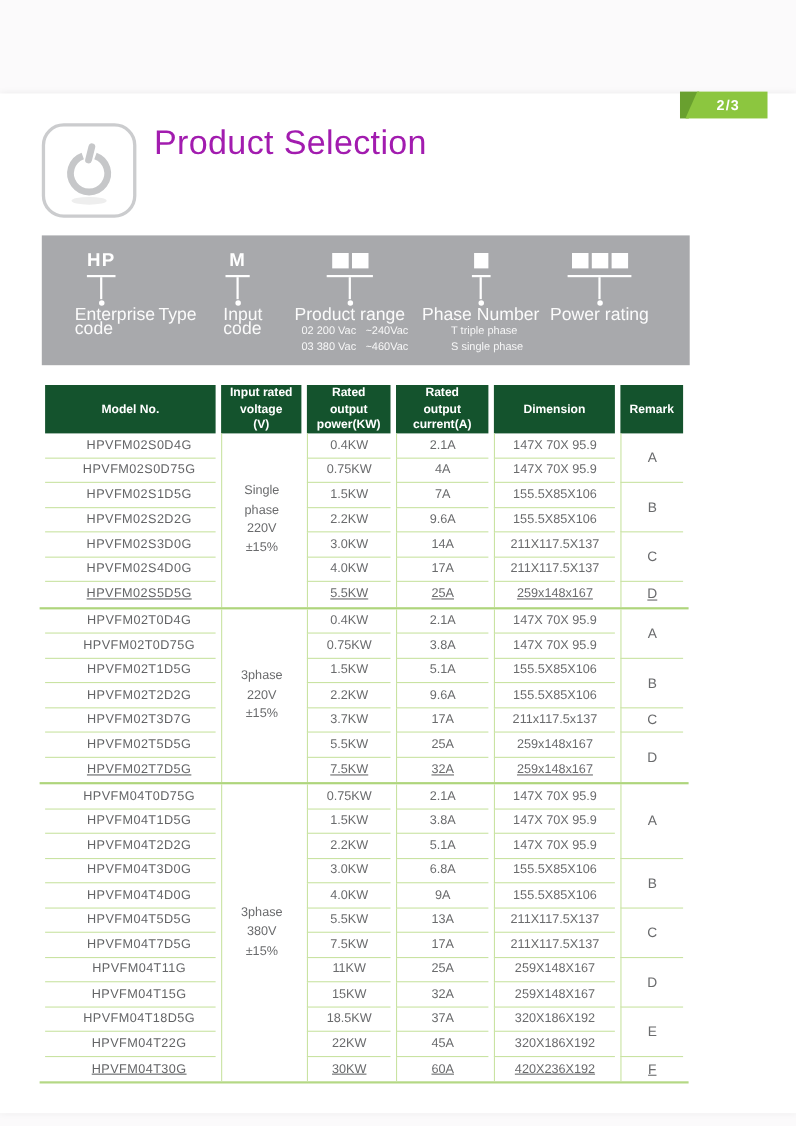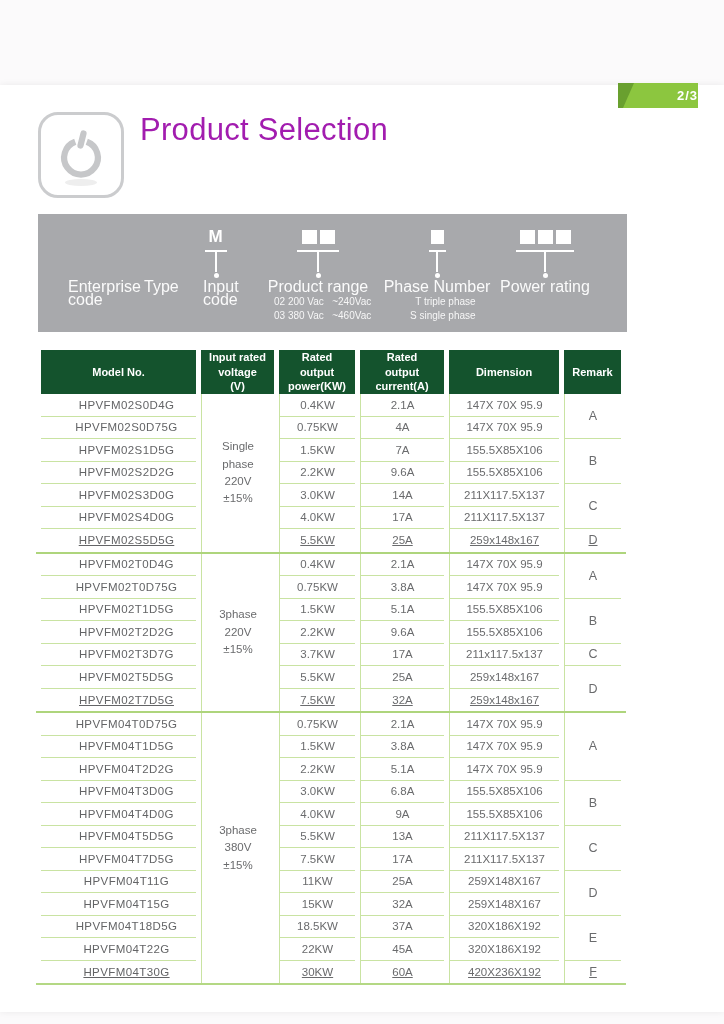--- a/index.html
+++ b/index.html
@@ -8,41 +8,41 @@
   .page { position:absolute; left:0; top:85px; width:724px; height:927px; background:#ffffff;
           box-shadow:0 0 7px rgba(0,0,0,0.07); }
 
   
   .tab { position:absolute; left:616px; top:83px; width:82px; height:25px; }
   .tab-fold { position:absolute; left:2px; top:0; width:18px; height:100%;
               background:#69a02f; clip-path:polygon(0 0, 100% 0, 45% 100%, 0 100%); }
   .tab-body { position:absolute; left:0; top:0; width:100%; height:100%; background:#8cc63f;
               clip-path:polygon(18px 0, 100% 0, 100% 100%, 7px 100%);
               color:#fff; font-size:13px; font-weight:bold; line-height:25px;
-              text-align:right; padding-left:10px; letter-spacing:1px; }
+              text-align:center; padding-left:10px; letter-spacing:1px; }
 
   
   .logo { position:absolute; left:38px; top:112px; width:86px; height:86px;
           border:3px solid #cbccce; border-radius:20px; background:#fff; }
   .title { position:absolute; left:140px; top:112px; font-size:31px; color:#a21caf; letter-spacing:0.3px; }
 
   
   .diagram { position:absolute; left:38px; top:214px; width:589px; height:118px; background:#a8a9ac; }
   .seg { position:absolute; top:13px; width:120px; text-align:center; }
   .seg .code { color:#fff; font-size:17px; font-weight:bold; letter-spacing:1px; height:20px; line-height:20px; }
   .boxrow { height:20px; display:flex; justify-content:center; align-items:center; gap:3px; }
   .box { width:15px; height:14px; background:#fff; display:inline-block; }
   .tline { height:2px; background:#fff; margin:3px auto 0 auto; }
   .stem { width:2px; height:20px; background:#fff; margin:0 auto; }
   .dot { width:5px; height:5px; border-radius:50%; background:#fff; margin:1px auto 0 auto; }
   .dlabel { position:absolute; top:66px; color:rgba(255,255,255,0.95); font-size:16px;
             line-height:13px; white-space:pre; text-align:left; }
   .dlabel.center { text-align:center; }
   .dsub { position:absolute; top:81px; color:rgba(255,255,255,0.9); font-size:10px;
-          line-height:13.5px; white-space:pre; text-align:right; }
+          line-height:13.5px; white-space:pre; text-align:left; }
 
   
   .vt { position:absolute; left:36px; top:350px; width:590px; border-bottom:2px solid #b4d884; }
   .vt table { border-collapse:separate; border-spacing:5px 0; table-layout:fixed; width:590px; }
   .vt th { background:#14532d; color:#fff; font-size:11px; font-weight:bold; line-height:1.32;
            white-space:pre; height:44px; vertical-align:middle; text-align:center; padding:0; }
   .vt td { height:22.5px; border-bottom:1px solid #c9e3a2; font-size:11.5px; color:#6a6b6d;
            text-align:center; vertical-align:middle; padding:0; }
   .vt tr:last-child td { border-bottom:none;text-decoration:underline; }
   .vt td:not(:first-child) { border-left:1px solid #c9e3a2; }
@@ -68,20 +68,26 @@
     <svg width="80" height="80" viewBox="0 0 90 90">
       <ellipse cx="45" cy="76" rx="18" ry="4" fill="#eeeeee"></ellipse>
       <path d="M 51.5 30.1 A 19 19 0 1 1 38.5 30.1" fill="none" stroke="#c6c7c9" stroke-width="7"></path>
       <rect x="42.5" y="17" width="7" height="21" rx="3.5" fill="#c6c7c9" transform="rotate(14 46 28)"></rect>
     </svg>
   </div>
   <div class="title">Product Selection</div>
 
   <div class="diagram">
 
+    <div class="seg" style="left:-6px">
+      <div class="code">HP</div>
+      <div class="tline" style="width:26px"></div>
+      <div class="stem"></div>
+      <div class="dot"></div>
+    </div>
     <div class="dlabel" style="left:30px">Enterprise
 code</div>
 
     <div class="dlabel" style="left:106px">Type</div>
 
     <div class="seg" style="left:118px">
       <div class="code">M</div>
       <div class="tline" style="width:22px"></div>
       <div class="stem"></div>
       <div class="dot"></div>

